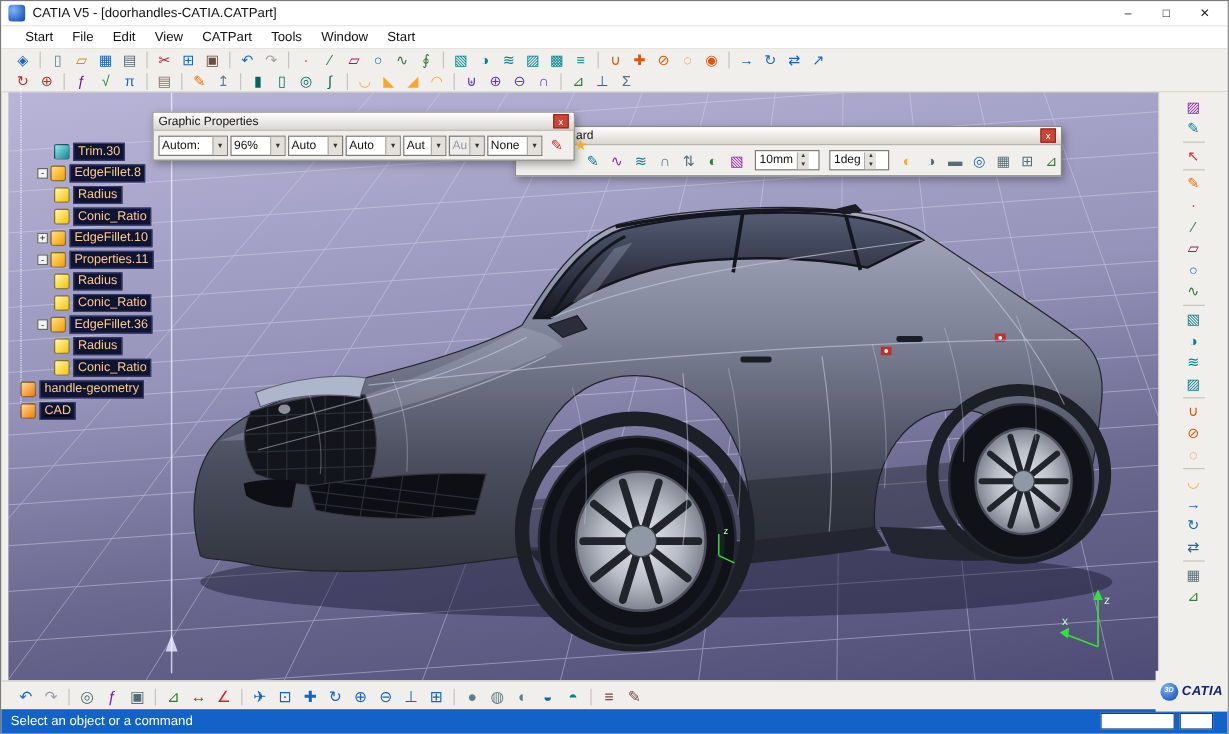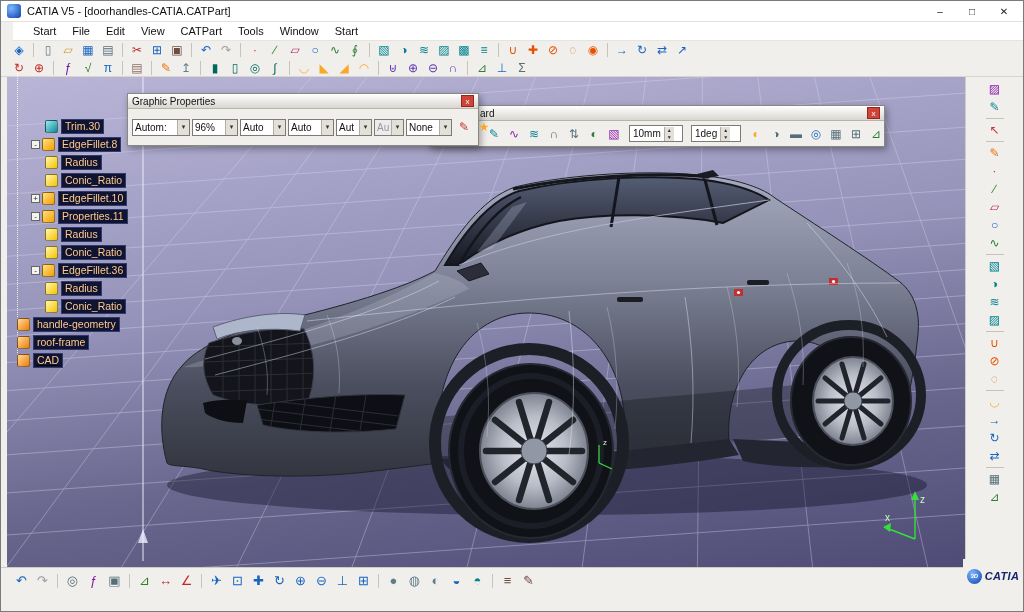--- a/index.html
+++ b/index.html
@@ -7,21 +7,21 @@
   .window{position:relative;width:1024px;height:612px;background:#f1efec;border:1px solid #7a7a7a;overflow:hidden;}
 
   
   .titlebar{position:absolute;left:0;top:0;right:0;height:21px;background:#ffffff;display:flex;align-items:center;padding:0 6px;border-bottom:1px solid #e3e1dc;}
   .title-icon{width:14px;height:14px;border-radius:3px;background:radial-gradient(circle at 30% 30%,#7db8ff,#0b3ea8);margin-right:6px;flex:0 0 auto;}
   .title-text{font-size:11px;color:#111;}
   .win-controls{margin-left:auto;display:flex;gap:6px;}
   .win-btn{width:26px;height:16px;display:flex;align-items:center;justify-content:center;font-size:10px;color:#222;}
 
   
-  .menubar{position:absolute;left:12px;top:21px;right:0;height:19px;background:#ffffff;display:flex;align-items:center;padding:0 12px;border-bottom:1px solid #e6e4df;}
+  .menubar{position:absolute;left:0;top:21px;right:0;height:19px;background:#ffffff;display:flex;align-items:center;padding:0 12px;border-bottom:1px solid #e6e4df;}
   .menu-item{font-size:11px;padding:1px 8px;color:#111;}
 
   
   .toolbar-top{position:absolute;left:0;top:40px;right:0;height:36px;background:#f1efec;border-bottom:1px solid #d8d5ce;}
   .tb-row{display:flex;align-items:center;height:18px;padding-left:8px;}
   .tb-icon{width:20px;height:17px;display:inline-flex;align-items:center;justify-content:center;font-size:12px;line-height:1;cursor:default;flex:0 0 auto;}
   .tb-sep{width:1px;height:14px;background:#c6c3bc;margin:0 4px;display:inline-block;flex:0 0 auto;}
 
   
   .viewport{position:absolute;left:6px;top:76px;width:960px;height:490px;background:linear-gradient(172deg,#b8b5d7 0%,#9693ba 42%,#6b688f 70%,#4e4b76 100%);overflow:hidden;}
@@ -53,21 +53,21 @@
   .tree-row{display:flex;align-items:center;height:18px;position:relative;}
   .tree-exp{width:9px;height:9px;background:#f4f4ee;border:1px solid #666;color:#222;font-size:8px;line-height:7px;text-align:center;margin-right:2px;flex:0 0 auto;}
   .tree-icon{width:13px;height:13px;border-radius:2px;margin-right:3px;border:1px solid rgba(0,0,0,.45);flex:0 0 auto;}
   .tree-label{background:#101433;border:1px solid #32396b;color:#ffc98a;padding:0 3px;line-height:13px;white-space:nowrap;}
 
   
   .float{position:absolute;background:#f1efec;border:1px solid #8b8880;box-shadow:2px 3px 7px rgba(0,0,0,.35);}
   .float .tbar{height:15px;background:linear-gradient(#ffffff,#d9d6cf);display:flex;align-items:center;padding:0 4px;border-bottom:1px solid #b7b4ac;font-size:10px;color:#111;}
   .close-btn{margin-left:auto;width:13px;height:12px;background:#cf4436;color:#fff;font-size:8px;line-height:12px;text-align:center;border:1px solid #8f2a20;cursor:default;}
   .gp{left:126px;top:92px;width:352px;z-index:30;}
-  .gp-row{display:flex;align-items:center;gap:2px;padding:4px 4px;height:36px;}
+  .gp-row{display:flex;align-items:center;gap:2px;padding:4px 4px;height:24px;}
   .std{left:428px;top:104px;width:456px;z-index:20;}
   .std .tbar .float-title{margin-left:46px;}
   .std-row{display:flex;align-items:center;gap:2px;padding:3px 4px 3px 54px;height:25px;}
 
   .dd{display:flex;align-items:center;border:1px solid #7d7a73;background:#fff;height:17px;font-size:10px;color:#111;flex:0 0 auto;}
   .dd .v{padding:0 2px;overflow:hidden;white-space:nowrap;flex:1;}
   .dd .a{width:12px;height:15px;background:#e3e0da;border-left:1px solid #b0ada6;font-size:7px;display:flex;align-items:center;justify-content:center;color:#333;}
   .dd.disabled{background:#ececec;color:#999;}
 
   .spin{display:flex;align-items:center;border:1px solid #7d7a73;background:#fff;height:17px;font-size:10px;color:#111;padding-left:3px;margin:0 3px;flex:0 0 auto;}
@@ -414,24 +414,20 @@
         <span class="tree-label">Radius</span>
       </div>
       <div class="tree-row" style="padding-left: 32px;">
         <span class="tree-icon" style="background: linear-gradient(135deg, rgb(255, 246, 176), rgb(245, 196, 0));"></span>
         <span class="tree-label">Conic_Ratio</span>
       </div>
       <div class="tree-row" style="padding-left: 4px;">
         <span class="tree-icon" style="background: linear-gradient(135deg, rgb(255, 217, 160), rgb(239, 125, 0));"></span>
         <span class="tree-label">handle-geometry</span>
       </div>
-      <div class="tree-row" style="padding-left: 4px;">
-        <span class="tree-icon" style="background: linear-gradient(135deg, rgb(255, 217, 160), rgb(239, 125, 0));"></span>
-        <span class="tree-label">roof-frame</span>
-      </div>
       <div class="tree-row" style="padding-left: 4px; text-decoration: underline;">
         <span class="tree-icon" style="background: linear-gradient(135deg, rgb(255, 217, 160), rgb(239, 125, 0));"></span>
         <span class="tree-label">CAD</span>
       </div>
     </div>
 
   <div class="float gp">
     <div class="tbar">
       <span class="float-title">Graphic Properties</span>
       <span class="close-btn">x</span>
@@ -575,14 +571,21 @@
       <span class="tb-sep"></span>
       <span class="tb-icon" style="color: rgb(109, 76, 65);">≡</span>
       <span class="tb-icon" style="color: rgb(109, 76, 65);">✎</span>
     </div>
 
   <div class="logo-box">
     <span class="logo-swoosh">3D</span>
     <span class="logo-text">CATIA</span>
   </div>
 
+  <div class="statusbar">
+    <span>Select an object or a command</span>
+    <span class="status-fields">
+      <span class="status-field sf1"></span>
+      <span class="status-field sf2"></span>
+    </span>
+  </div>
 
 </div>
 
 </body></html>

